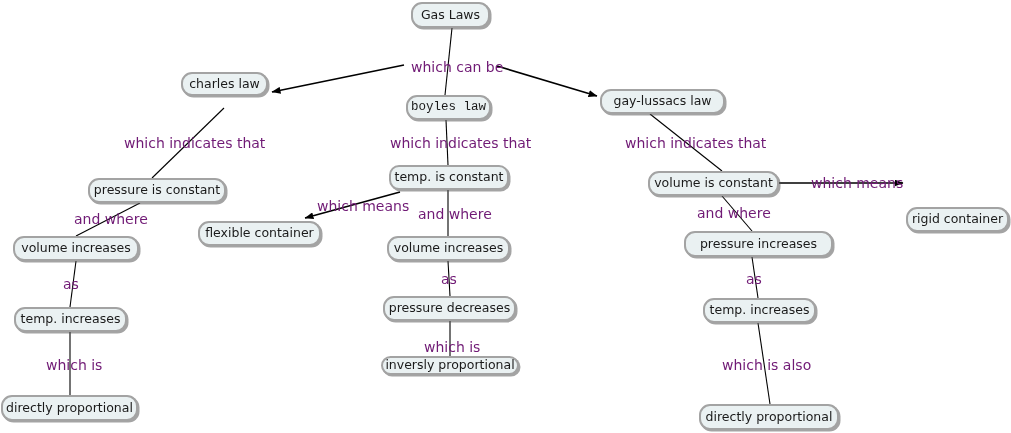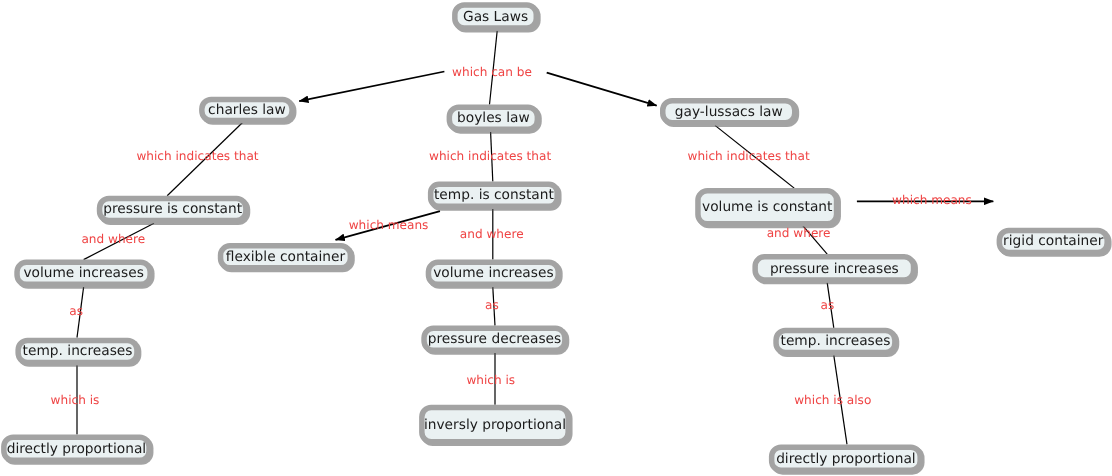--- a/index.html
+++ b/index.html
@@ -22,38 +22,38 @@
     left: 0;
     top: 0;
     width: 1011px;
     height: 433px;
     pointer-events: none;
   }
   .node {
     position: absolute;
     box-sizing: border-box;
     background: #eaf1f2;
-    border: 5px solid #a3a3a3;
+    border: 2px solid #a3a3a3;
     border-radius: 11px;
     color: #1a1a1a;
     font-family: "DejaVu Sans", sans-serif;
     font-size: 12.5px;
     line-height: 1;
     display: flex;
     align-items: center;
     justify-content: center;
     white-space: nowrap;
     box-shadow: 1.5px 1.5px 0 rgba(90,90,90,0.55);
     z-index: 2;
   }
   .edge-label {
     position: absolute;
-    color: #ef4444;
+    color: #701a75;
     font-family: "DejaVu Sans", sans-serif;
-    font-size: 11px;
+    font-size: 14px;
     line-height: 1;
     white-space: nowrap;
     background: transparent;
     z-index: 3;
   }
 </style>
 </head>
 <body>
 
 <div id="canvas">
@@ -78,36 +78,36 @@
         <line x1="76" y1="261" x2="70" y2="307" stroke="#000000" stroke-width="1.1"></line>
         <line x1="448" y1="261" x2="450" y2="296" stroke="#000000" stroke-width="1.1"></line>
         <line x1="752" y1="257" x2="758" y2="298" stroke="#000000" stroke-width="1.1"></line>
         <line x1="70" y1="332" x2="70" y2="395" stroke="#000000" stroke-width="1.1"></line>
         <line x1="450" y1="321" x2="450" y2="368" stroke="#000000" stroke-width="1.1"></line>
         <line x1="758" y1="323" x2="770" y2="404" stroke="#000000" stroke-width="1.1"></line>
       </g>
   </svg>
   <div id="node-layer">
       <div class="node" style="left: 411px; top: 2px; width: 79px; height: 26px;">Gas Laws</div>
-      <div class="node" style="left: 181px; top: 88px; width: 87px; height: 24px;">charles law</div>
-      <div class="node" style="left: 406px; top: 95px; width: 85px; height: 25px;">boyles law</div>
+      <div class="node" style="left: 181px; top: 72px; width: 87px; height: 24px;">charles law</div>
+      <div class="node" style="left: 406px; top: 95px; width: 85px; height: 25px; font-family: Liberation Mono, monospace;">boyles law</div>
       <div class="node" style="left: 600px; top: 89px; width: 125px; height: 25px;">gay-lussacs law</div>
       <div class="node" style="left: 88px; top: 178px; width: 138px; height: 25px;">pressure is constant</div>
       <div class="node" style="left: 389px; top: 165px; width: 120px; height: 25px; border-radius: 10px;">temp. is constant</div>
-      <div class="node" style="left: 632px; top: 171px; width: 131px; height: 35px;">volume is constant</div>
+      <div class="node" style="left: 648px; top: 171px; width: 131px; height: 25px;">volume is constant</div>
       <div class="node" style="left: 906px; top: 171px; width: 103px; height: 25px; margin-top: 36px;">rigid container</div>
       <div class="node" style="left: 198px; top: 221px; width: 123px; height: 25px;">flexible container</div>
       <div class="node" style="left: 13px; top: 236px; width: 126px; height: 25px;">volume increases</div>
       <div class="node" style="left: 387px; top: 236px; width: 123px; height: 25px;">volume increases</div>
       <div class="node" style="left: 684px; top: 231px; width: 149px; height: 26px;">pressure increases</div>
       <div class="node" style="left: 14px; top: 307px; width: 113px; height: 25px;">temp. increases</div>
       <div class="node" style="left: 383px; top: 296px; width: 133px; height: 25px; border-radius: 11px;">pressure decreases</div>
       <div class="node" style="left: 703px; top: 298px; width: 113px; height: 25px;">temp. increases</div>
       <div class="node" style="left: 1px; top: 395px; width: 137px; height: 26px;">directly proportional</div>
-      <div class="node" style="left: 381px; top: 368px; width: 138px; height: 36px;">inversly proportional</div>
+      <div class="node" style="left: 381px; top: 356px; width: 138px; height: 19px;">inversly proportional</div>
       <div class="node" style="left: 699px; top: 404px; width: 140px; height: 26px;">directly proportional</div>
     </div>
   <div id="label-layer">
       <div class="edge-label" style="left: 411px; top: 60px;">which can be</div>
       <div class="edge-label" style="left: 124px; top: 136px;">which indicates that</div>
       <div class="edge-label" style="left: 390px; top: 136px;">which indicates that</div>
       <div class="edge-label" style="left: 625px; top: 136px;">which indicates that</div>
       <div class="edge-label" style="left: 74px; top: 212px;">and where</div>
       <div class="edge-label" style="left: 418px; top: 207px;">and where</div>
       <div class="edge-label" style="left: 697px; top: 206px;">and where</div>

